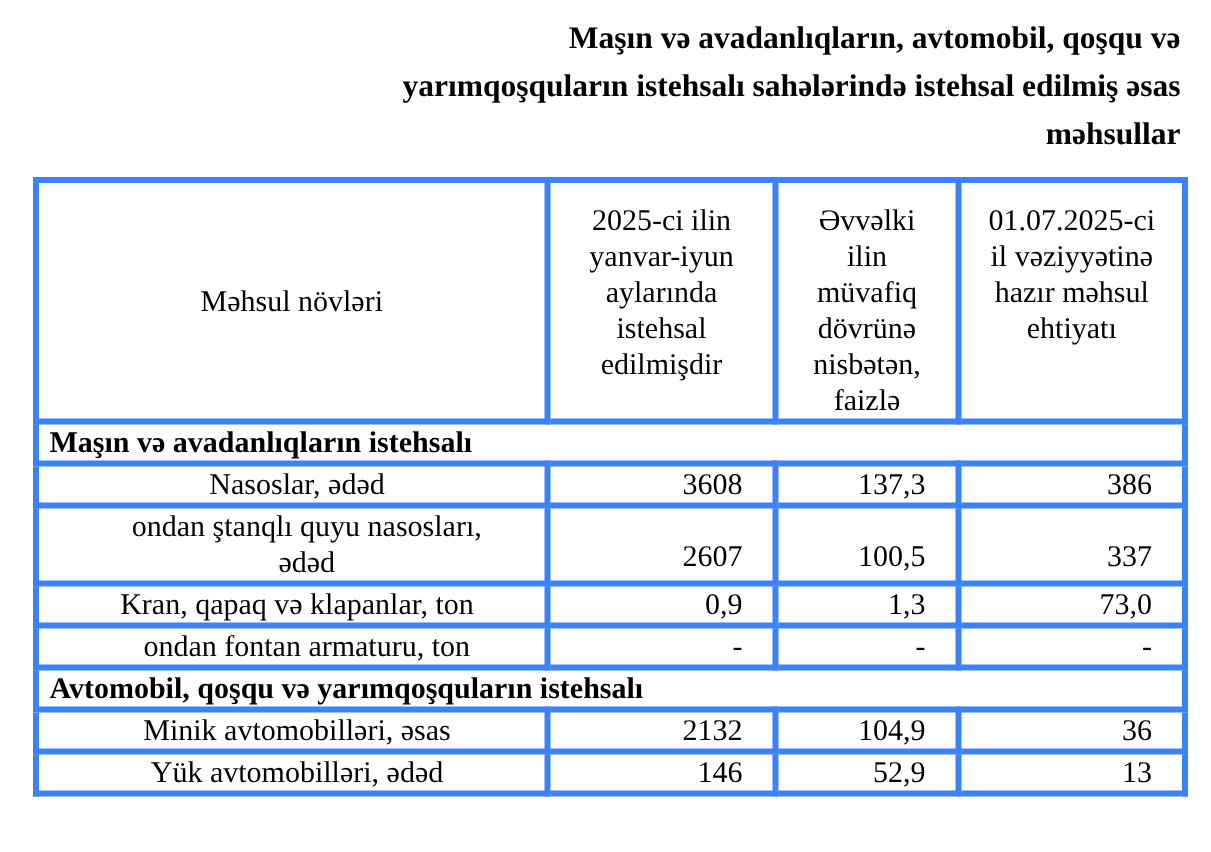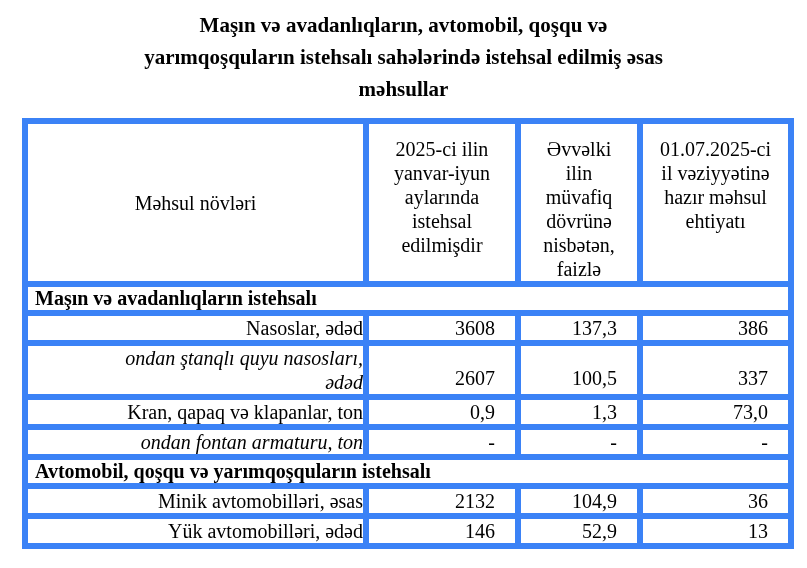--- a/index.html
+++ b/index.html
@@ -13,34 +13,34 @@
     position: relative;
     width: 807px;
     height: 568px;
     background: #ffffff;
     overflow: hidden;
   }
   .title {
     margin: 9px 20px 0 20px;
     font-size: 21px;
     font-weight: bold;
-    text-align: center;
+    text-align: right;
     line-height: 32px;
     white-space: pre-line;
   }
   table.tbl {
     margin: 13px 0 0 22px;
     width: 766px;
     border-collapse: collapse;
     table-layout: fixed;
     border: 2px solid #000000;
     font-size: 20px;
   }
   .tbl th, .tbl td {
-    border: 6px solid #3b82f6;
+    border: 4px solid #3b82f6;
     padding: 0;
     overflow: hidden;
   }
   .tbl thead tr { height: 160px; border-bottom: 2px solid #000000; }
   .tbl th {
     font-weight: normal;
     text-align: center;
     vertical-align: top;
     padding-top: 13px;
     line-height: 24px;
@@ -51,26 +51,26 @@
   tr.section td {
     border-top: 2px solid #000000;
     border-bottom: 2px solid #22c55e;
     font-weight: bold;
     text-align: left;
     padding-left: 7px;
   }
   tr.thickb { border-bottom: 2px solid #000000; }
   tr.tall { height: 50px; }
   td.label {
-    text-align: right;
+    text-align: center;
     padding-left: 7px;
     white-space: pre-line;
     line-height: 24px;
   }
-  td.label.ind { padding-left: 20px; font-style: italic; }
+  td.label.ind { padding-left: 20px; }
   td.num {
     text-align: right;
     padding-right: 20px;
   }
   tr.tall td.num { vertical-align: bottom; padding-bottom: 4px; }
 </style>
 </head>
 <body>
 
 <div class="page">

